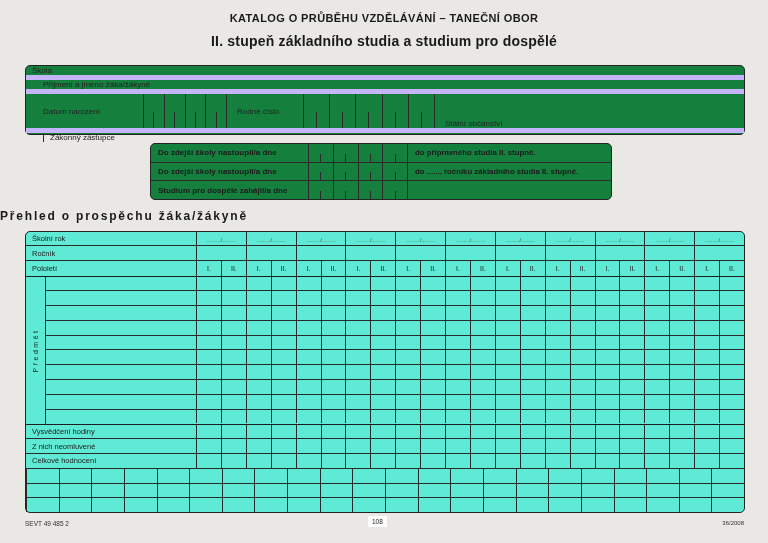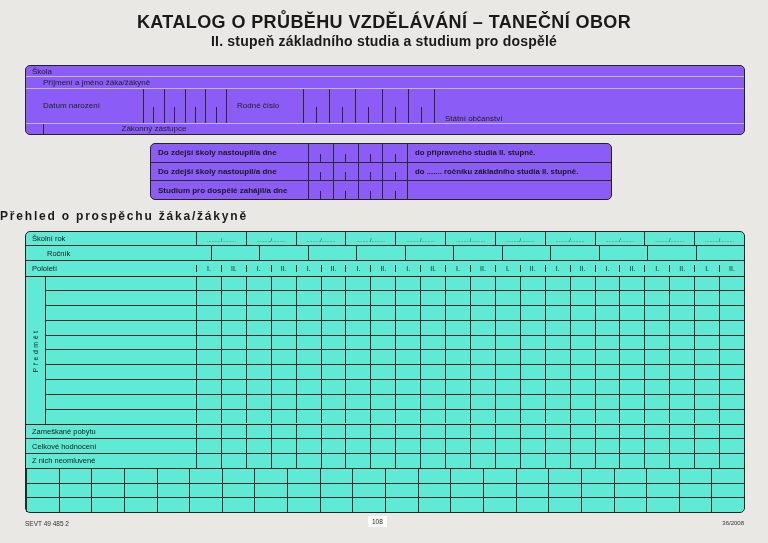--- a/index.html
+++ b/index.html
@@ -6,42 +6,42 @@
   body{
     width:768px;height:543px;
     background:#e9e8e5;
     font-family:"Liberation Sans",sans-serif;
     color:#1a1a1a;
     position:relative;
     overflow:hidden;
   }
   .title{
     position:absolute;top:12px;left:0;width:100%;
-    text-align:center;font-weight:bold;font-size:18px;letter-spacing:.4px;
+    text-align:center;font-weight:bold;font-size:11px;letter-spacing:.4px;
   }
   .subtitle{
     position:absolute;top:33px;left:0;width:100%;
     text-align:center;font-weight:bold;font-size:14px;letter-spacing:.2px;
   }
   .box{
-    position:absolute;background:#8b5cf6;
+    position:absolute;background:#15803d;
     border:1.4px solid #242424;border-radius:5px;
     box-sizing:border-box;
   }
   
   .box1{left:25px;top:65px;width:720px;height:70px;display:flex;flex-direction:column;}
   .b1row{flex:1;display:flex;align-items:center;padding-left:6px;box-sizing:border-box;}
-  .b1row + .b1row{border-top:1px solid #c4b5fd;padding-left:17px;}
+  .b1row + .b1row{border-top:5px solid #c4b5fd;padding-left:17px;}
   .lbl{font-size:8px;color:#222;white-space:nowrap;}
   .lbl1{width:100px;}
   .lblrc{margin-left:6px;width:64px;padding-left:4px;}
   .lblso{margin-left:10px;margin-top:25px;}
   .grow{flex:1;}
   .vsep{width:1px;height:100%;background:#2a2a2a;}
-  .guard{width:208px;padding-left:6px;text-align:center;}
+  .guard{width:208px;padding-left:6px;}
   
   .comb{display:flex;align-items:flex-end;height:100%;}
   .comb-date{width:84px;}
   .comb-rc{width:132px;margin-left:2px;}
   .comb-enr{width:100px;}
   .ct-full{width:1px;height:100%;background:#2a2a2a;}
   .ct-half{width:1px;height:46%;background:#2a2a2a;}
   .ct-sp{flex:1;}
   
   .box2{left:150px;top:143px;width:462px;height:57px;display:flex;flex-direction:column;}
@@ -54,22 +54,22 @@
     position:absolute;top:209px;left:0;width:100%;
     text-align:left;font-weight:bold;font-size:12px;letter-spacing:1.8px;
   }
   .gtable{
     position:absolute;left:25px;top:231px;width:720px;height:282px;
     background:#5eead4;border:1.5px solid #242424;border-radius:5px;
     box-sizing:border-box;display:flex;flex-direction:column;
   }
   .hrow{display:flex;border-bottom:1px solid #2a2a2a;}
   .hrow1{height:13px;}
-  .hrow2{height:14px;padding-left:15px;}
-  .hrow3{height:14.5px;border-bottom:1.4px solid #1e1e1e;align-items:center;}
+  .hrow2{height:14px;}
+  .hrow3{height:14.5px;border-bottom:1.4px solid #1e1e1e;}
   .lcell{width:170px;box-sizing:border-box;padding-left:6px;display:flex;align-items:center;
          font-size:7.5px;color:#222;}
   .ycells{flex:1;display:flex;}
   .ycell{flex:1;border-left:1px solid #2a2a2a;display:flex;align-items:flex-end;
          justify-content:center;box-sizing:border-box;}
   .dots{font-size:5.5px;color:#444;line-height:10px;white-space:nowrap;overflow:hidden;}
   .scell{flex:1;border-left:1px solid #2a2a2a;display:flex;align-items:center;
          justify-content:center;font-size:7px;color:#222;box-sizing:border-box;}
   .tbody{height:147px;display:flex;flex-direction:column;position:relative;
          border-bottom:1.4px solid #1e1e1e;}
@@ -563,21 +563,46 @@
         <div class="gcell"></div>
         <div class="gcell"></div>
         <div class="gcell"></div>
         <div class="gcell"></div>
         <div class="gcell"></div>
         <div class="gcell"></div>
       </div>
     </div>
   <div class="tfoot" id="footerRows">
       <div class="frow">
-        <div class="flabel">Zameškané pobytu</div>
+        <div class="flabel">Vysvědčení hodiny</div>
+        <div class="gcell"></div>
+        <div class="gcell"></div>
+        <div class="gcell"></div>
+        <div class="gcell"></div>
+        <div class="gcell"></div>
+        <div class="gcell"></div>
+        <div class="gcell"></div>
+        <div class="gcell"></div>
+        <div class="gcell"></div>
+        <div class="gcell"></div>
+        <div class="gcell"></div>
+        <div class="gcell"></div>
+        <div class="gcell"></div>
+        <div class="gcell"></div>
+        <div class="gcell"></div>
+        <div class="gcell"></div>
+        <div class="gcell"></div>
+        <div class="gcell"></div>
+        <div class="gcell"></div>
+        <div class="gcell"></div>
+        <div class="gcell"></div>
+        <div class="gcell"></div>
+      </div>
+      <div class="frow">
+        <div class="flabel">Z nich neomluvené</div>
         <div class="gcell"></div>
         <div class="gcell"></div>
         <div class="gcell"></div>
         <div class="gcell"></div>
         <div class="gcell"></div>
         <div class="gcell"></div>
         <div class="gcell"></div>
         <div class="gcell"></div>
         <div class="gcell"></div>
         <div class="gcell"></div>
@@ -589,45 +614,20 @@
         <div class="gcell"></div>
         <div class="gcell"></div>
         <div class="gcell"></div>
         <div class="gcell"></div>
         <div class="gcell"></div>
         <div class="gcell"></div>
         <div class="gcell"></div>
       </div>
       <div class="frow">
         <div class="flabel">Celkové hodnocení</div>
-        <div class="gcell"></div>
-        <div class="gcell"></div>
-        <div class="gcell"></div>
-        <div class="gcell"></div>
-        <div class="gcell"></div>
-        <div class="gcell"></div>
-        <div class="gcell"></div>
-        <div class="gcell"></div>
-        <div class="gcell"></div>
-        <div class="gcell"></div>
-        <div class="gcell"></div>
-        <div class="gcell"></div>
-        <div class="gcell"></div>
-        <div class="gcell"></div>
-        <div class="gcell"></div>
-        <div class="gcell"></div>
-        <div class="gcell"></div>
-        <div class="gcell"></div>
-        <div class="gcell"></div>
-        <div class="gcell"></div>
-        <div class="gcell"></div>
-        <div class="gcell"></div>
-      </div>
-      <div class="frow">
-        <div class="flabel">Z nich neomluvené</div>
         <div class="gcell"></div>
         <div class="gcell"></div>
         <div class="gcell"></div>
         <div class="gcell"></div>
         <div class="gcell"></div>
         <div class="gcell"></div>
         <div class="gcell"></div>
         <div class="gcell"></div>
         <div class="gcell"></div>
         <div class="gcell"></div>

